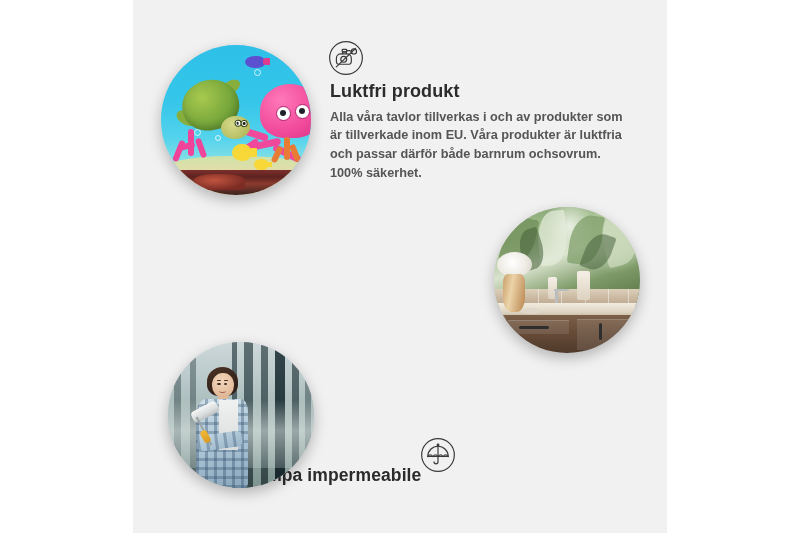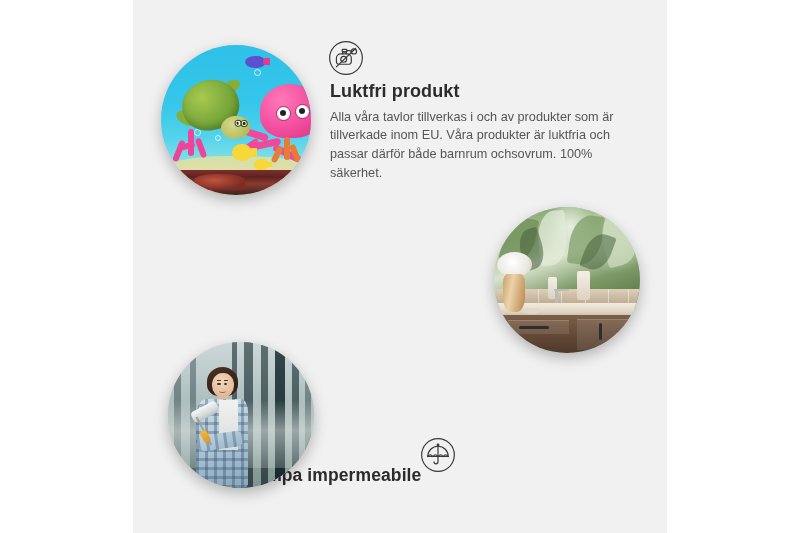--- a/index.html
+++ b/index.html
@@ -25,21 +25,21 @@
   }
   .photo .inner{position:absolute;left:0;top:0;width:100%;height:100%;}
 
   
   .txt{position:absolute;}
   .heading{
     font-size:17.5px;font-weight:bold;color:#2b2b2b;
     letter-spacing:.1px;line-height:1.25;margin:0 0 5px 0;
   }
   .body{
-    font-size:12.7px;color:#555555;line-height:1.48;margin:0;
+    font-size:12.7px;color:#555555;line-height:1.48;margin:0;font-weight:bold;
   }
   .sub{font-size:12.7px;color:#555555;line-height:1.45;margin:0;}
 
   
   .icon{position:absolute;width:38px;height:38px;}
   .icon svg{display:block;width:38px;height:38px;}
 
   
   #block1{left:0;top:0;width:800px;height:200px;}
   #photo1{left:161px;top:45px;width:150px;height:150px;}

